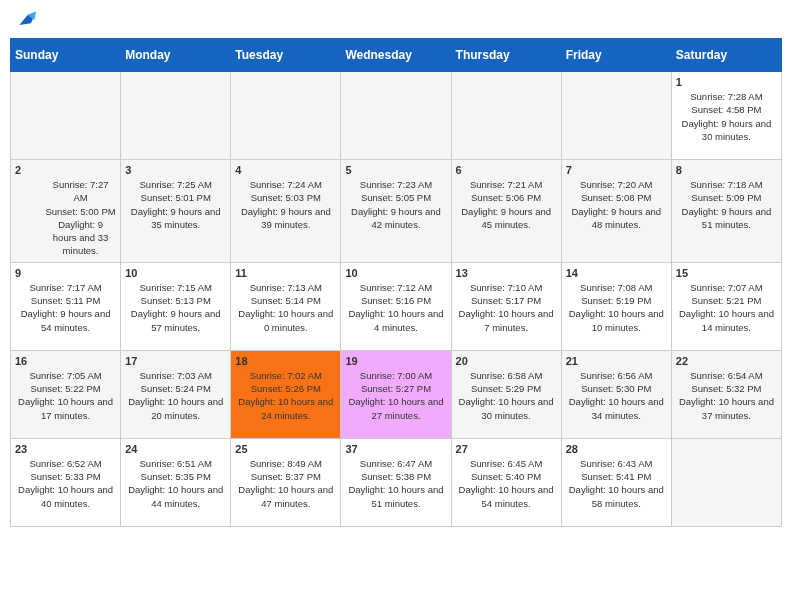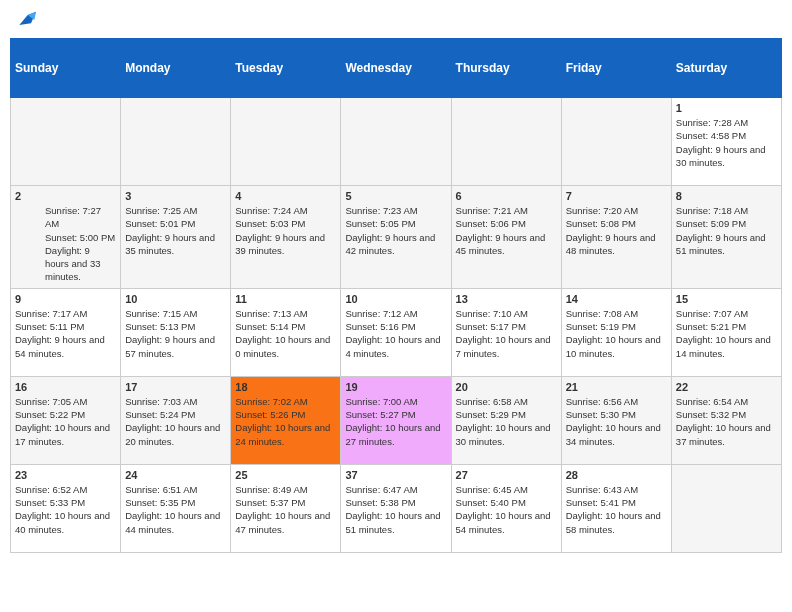--- a/index.html
+++ b/index.html
@@ -57,21 +57,21 @@
     .calendar {
       width: 100%;
       border-collapse: collapse;
       border: 1px solid #ccc;
     }
     .calendar th {
       background-color: #1565c0;
       color: #fff;
       font-size: 12px;
       font-weight: bold;
-      padding: 22px 4px;
+      padding: 9px 4px;
       text-align: left;
       border: 1px solid #1565c0;
     }
     .calendar td {
       border: 1px solid #ccc;
       vertical-align: top;
       padding: 4px 4px;
       width: 108px;
       height: 88px;
       font-size: 10px;
@@ -87,20 +87,21 @@
     .day-number {
       font-size: 11px;
       font-weight: bold;
       display: block;
       margin-bottom: 2px;
     }
     .day-info {
       font-size: 9.5px;
       line-height: 1.4;
       color: #333;
+      text-align: center;
     }
     .empty-cell {
       background: #f5f5f5 !important;
     }
   </style>
 </head>
 <body>
 
 <div class="header">
   <div class="logo">

